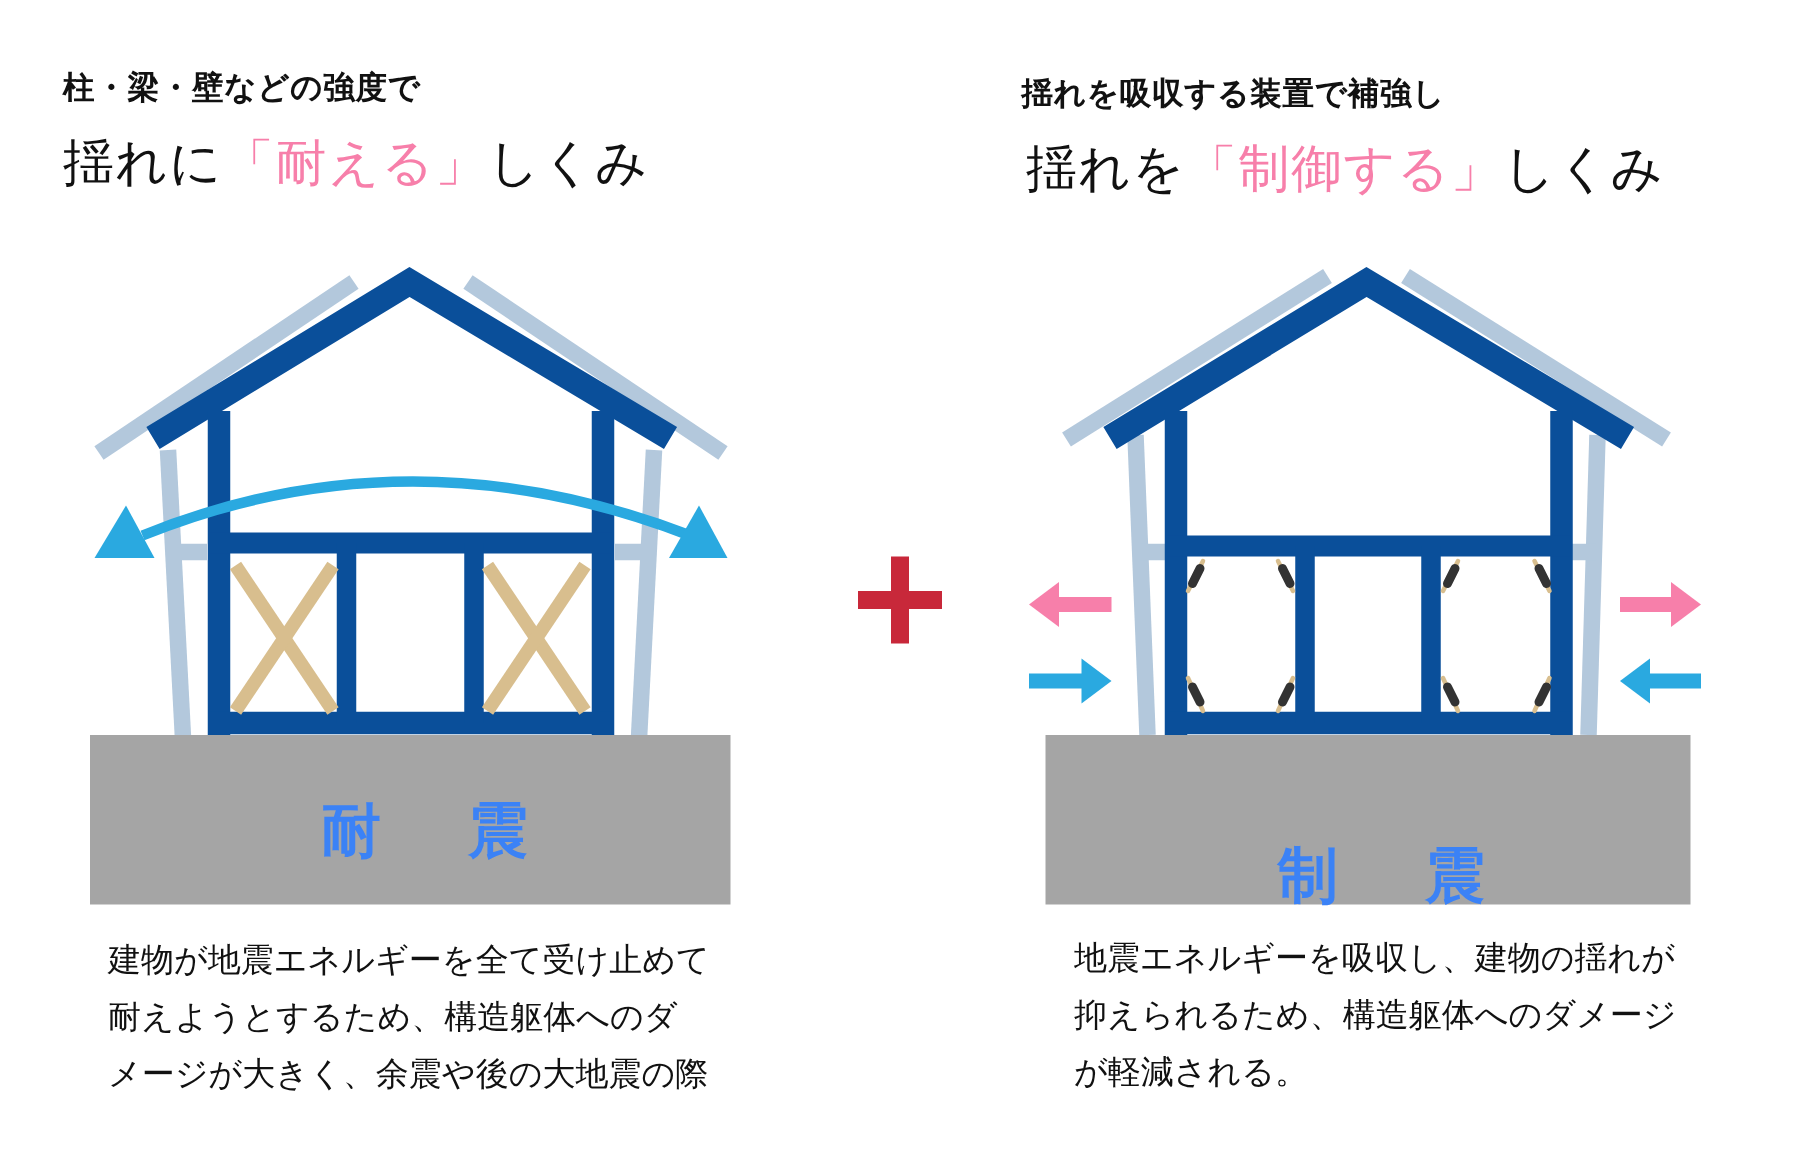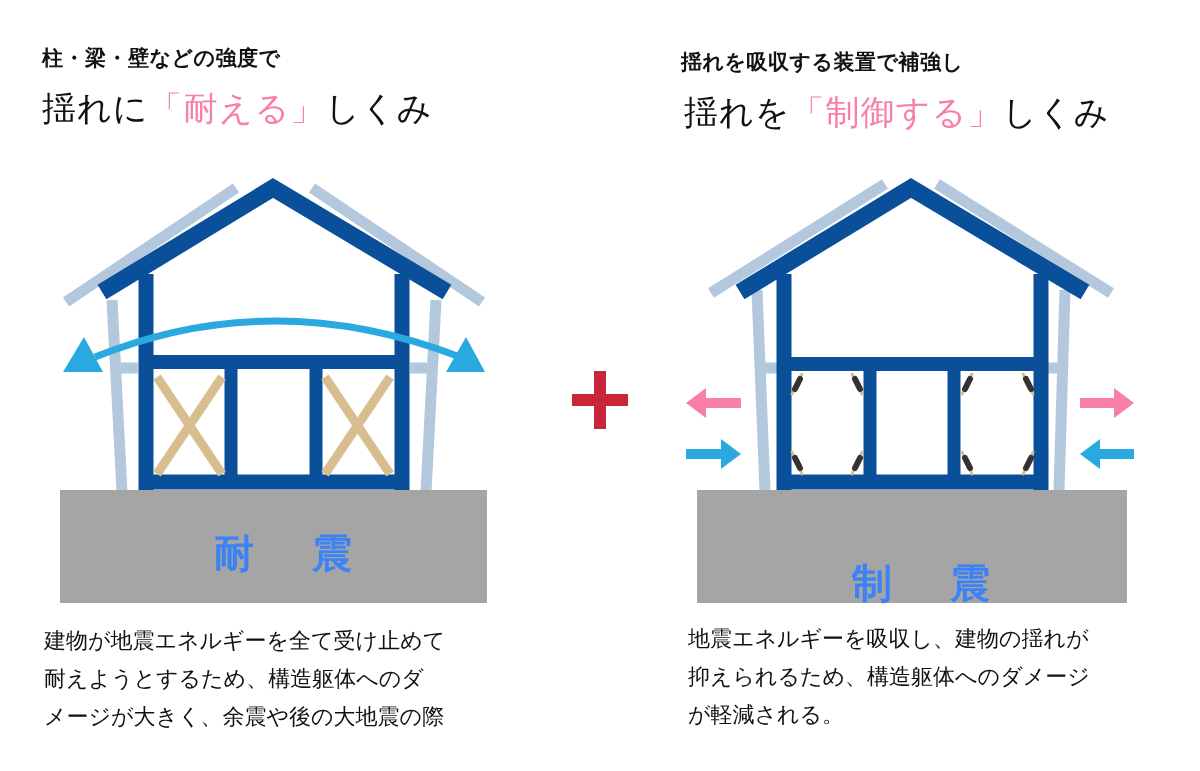--- a/index.html
+++ b/index.html
@@ -2,21 +2,21 @@
 <html><head>
 <meta charset="utf-8">
 <style>
   html, body { margin:0; padding:0; background:#ffffff; }
   body { width:1200px; height:771px; position:relative; overflow:hidden;
          font-family:"DejaVu Sans", "Liberation Sans", sans-serif; color:#111; }
   .abs { position:absolute; }
   .subtitle { font-size:21px; font-weight:bold; letter-spacing:0.5px; white-space:nowrap; }
   .title { font-size:34px; font-weight:normal; white-space:nowrap; letter-spacing:1px; }
   .title .hl { color:#F77FAA; }
-  .body-text { font-size:22px; line-height:38px; white-space:pre-line; color:#111; }
+  .body-text { font-size:22px; line-height:38px; white-space:pre-line; color:#111;margin-left:28px; }
   .base-label { position:absolute; color:#3b82f6; font-weight:bold; font-size:40px;
                 letter-spacing:22px; white-space:nowrap; }
   svg { position:absolute; left:0; top:0; }
 </style>
 </head>
 <body>
 
 <div class="abs subtitle" style="left:42px; top:44px;text-align:right;">柱・梁・壁などの強度で</div>
 <div class="abs title" style="left:42px; top:86px;">
   <span>揺れに</span><span class="hl">「耐える」</span><span>しくみ</span>

